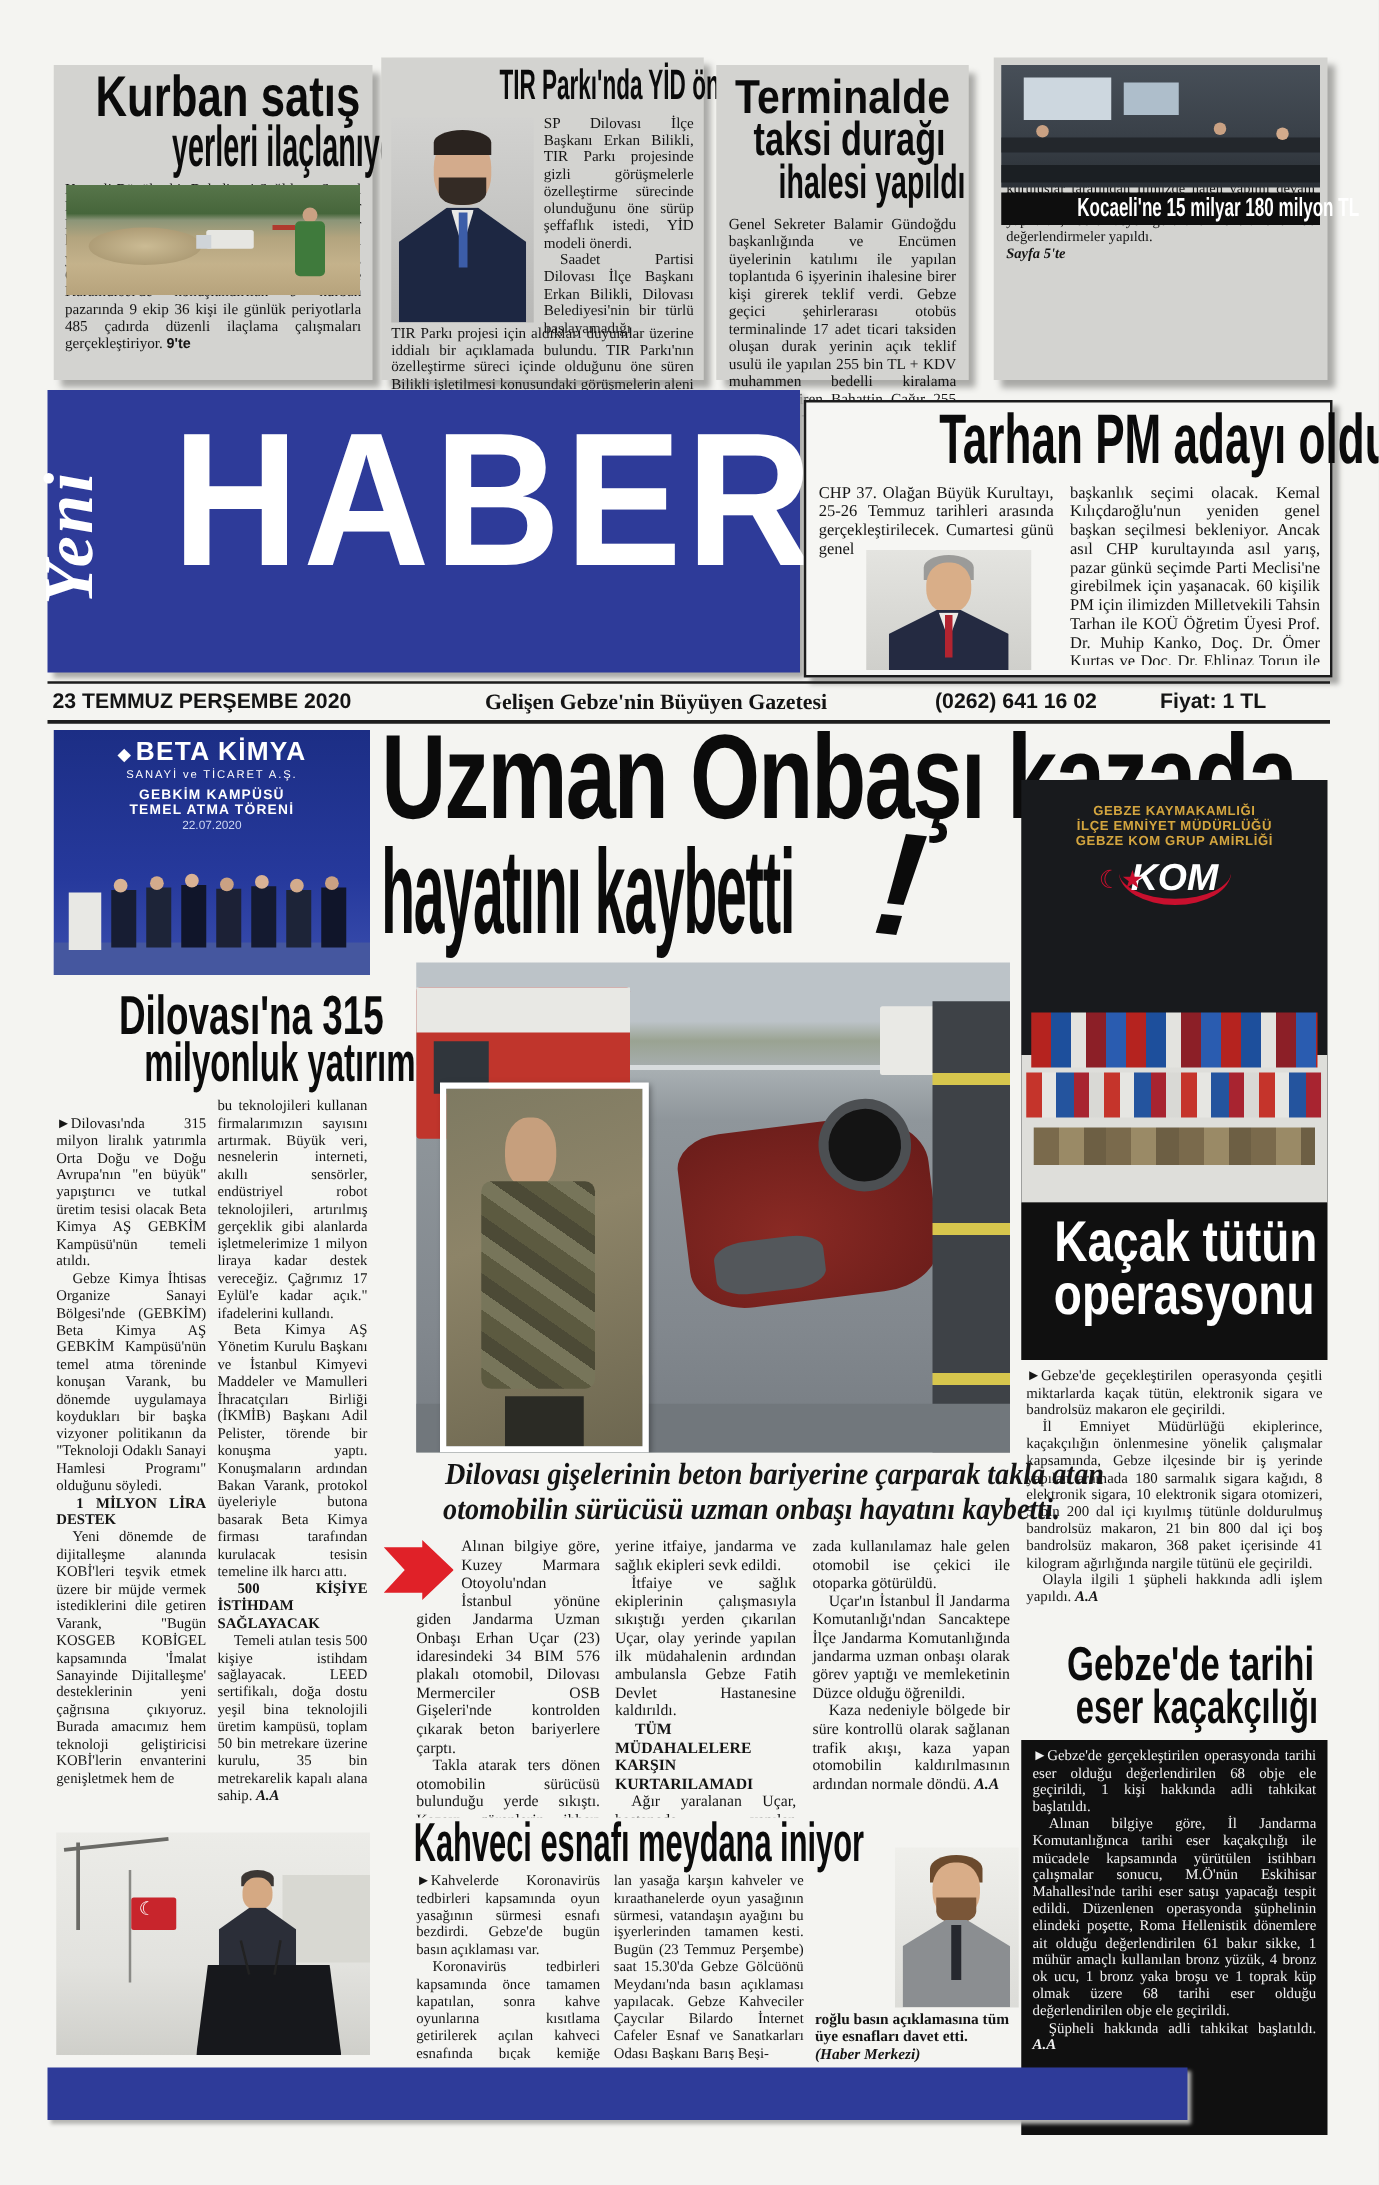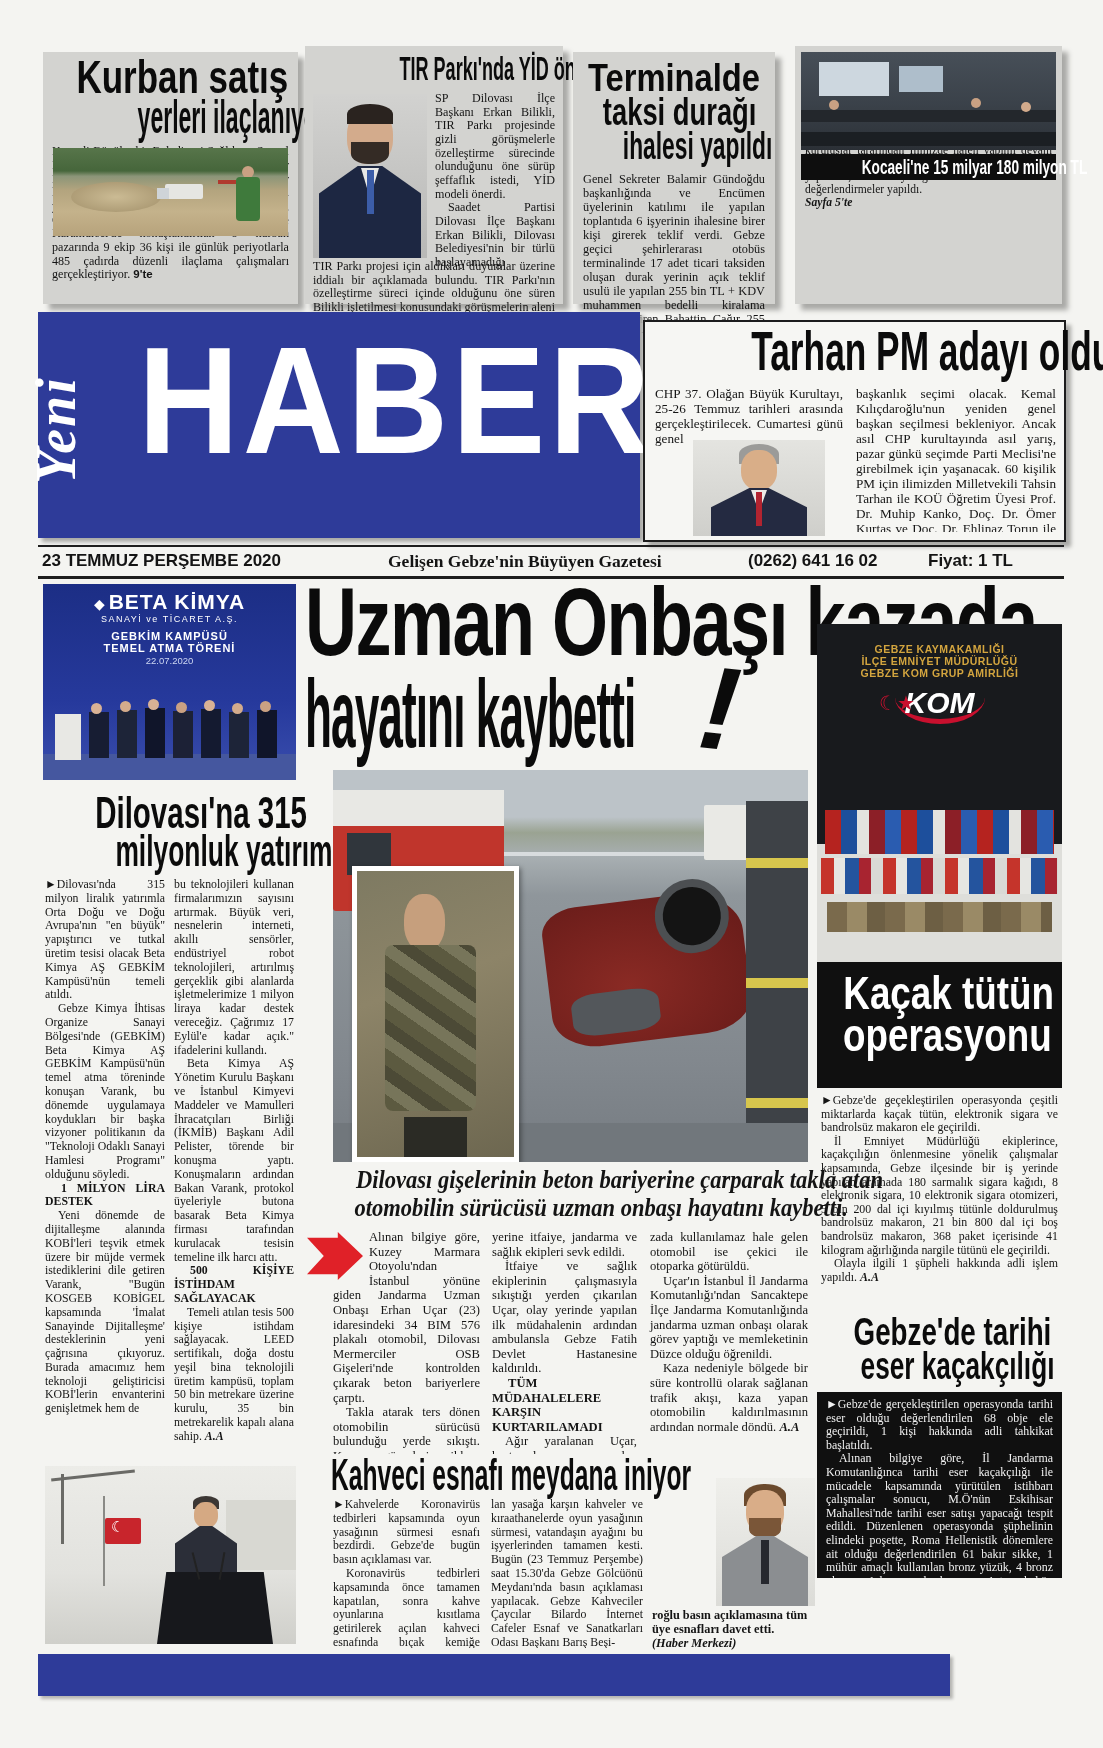--- a/index.html
+++ b/index.html
@@ -170,21 +170,21 @@
     </div>
   </section>
 
   <section class="abs" style="left:43px;top:792px;width:253px;height:856px;">
     <div class="hl ctr nw" style="font-size:44px;">
       <span class="sx" style="transform:scaleX(.67);">Dilovası'na 315</span>
     </div>
     <div class="hl ctr nw" style="font-size:44px;margin-top:-4px;">
       <span class="sx" style="transform:scaleX(.6);">milyonluk yatırım</span>
     </div>
-    <div class="abs just" style="left:2px;top:86px;width:120px;height:572px;overflow:hidden;font-size:11.8px;line-height:13.8px;">
+    <div class="abs just" style="left:2px;top:100px;width:120px;height:572px;overflow:hidden;font-size:11.8px;line-height:13.8px;">
       <p class="noind">►Dilovası'nda 315 milyon liralık yatırımla Orta Doğu ve Doğu Avrupa'nın "en büyük" yapıştırıcı ve tutkal üretim tesisi olacak Beta Kimya AŞ GEBKİM Kampüsü'nün temeli atıldı.</p>
       <p>Gebze Kimya İhtisas Organize Sanayi Bölgesi'nde (GEBKİM) Beta Kimya AŞ GEBKİM Kampüsü'nün temel atma töreninde konuşan Varank, bu dönemde uygulamaya koydukları bir başka vizyoner politikanın da "Teknoloji Odaklı Sanayi Hamlesi Programı" olduğunu söyledi.</p>
       <p class="sub">1 MİLYON LİRA DESTEK</p>
       <p>Yeni dönemde de dijitalleşme alanında KOBİ'leri teşvik etmek üzere bir müjde vermek istediklerini dile getiren Varank, "Bugün KOSGEB KOBİGEL kapsamında 'İmalat Sanayinde Dijitalleşme' desteklerinin yeni çağrısına çıkıyoruz. Burada amacımız hem teknoloji geliştiricisi KOBİ'lerin envanterini genişletmek hem de</p>
     </div>
     <div class="abs just" style="left:131px;top:86px;width:120px;height:572px;overflow:hidden;font-size:11.8px;line-height:13.8px;">
       <p class="noind">bu teknolojileri kullanan firmalarımızın sayısını artırmak. Büyük veri, nesnelerin interneti, akıllı sensörler, endüstriyel robot teknolojileri, artırılmış gerçeklik gibi alanlarda işletmelerimize 1 milyon liraya kadar destek vereceğiz. Çağrımız 17 Eylül'e kadar açık." ifadelerini kullandı.</p>
       <p>Beta Kimya AŞ Yönetim Kurulu Başkanı ve İstanbul Kimyevi Maddeler ve Mamulleri İhracatçıları Birliği (İKMİB) Başkanı Adil Pelister, törende bir konuşma yaptı. Konuşmaların ardından Bakan Varank, protokol üyeleriyle butona basarak Beta Kimya firması tarafından kurulacak tesisin temeline ilk harcı attı.</p>
       <p class="sub">500 KİŞİYE İSTİHDAM SAĞLAYACAK</p>
       <p><span>Temeli atılan tesis 500 kişiye istihdam sağlayacak. LEED sertifikalı, doğa dostu yeşil bina teknolojili üretim kampüsü, toplam 50 bin metrekare üzerine kurulu, 35 bin metrekarelik kapalı alana sahip.</span>
@@ -297,21 +297,21 @@
   </section>
 
   <section class="abs ctr" style="left:817px;top:1314px;width:245px;">
     <div class="hl nw" style="font-size:38px;">
       <span class="sx" style="transform:scaleX(.73);">Gebze'de tarihi</span>
     </div>
     <div class="hl nw" style="font-size:38px;margin-top:-2px;">
       <span class="sx" style="transform:scaleX(.69);">eser kaçakçılığı</span>
     </div>
   </section>
-  <section class="abs blkpanel just" style="left:817px;top:1392px;width:245px;height:186px;overflow:hidden;font-size:11.9px;line-height:13.6px;padding:6px 9px;box-sizing:border-box;">
+  <section class="abs blkpanel just" style="left:817px;top:1392px;width:245px;height:316px;overflow:hidden;font-size:11.9px;line-height:13.6px;padding:6px 9px;box-sizing:border-box;">
     <p class="noind">►Gebze'de gerçekleştirilen operasyonda tarihi eser olduğu değerlendirilen 68 obje ele geçirildi, 1 kişi hakkında adli tahkikat başlatıldı.</p>
     <p>Alınan bilgiye göre, İl Jandarma Komutanlığınca tarihi eser kaçakçılığı ile mücadele kapsamında yürütülen istihbarı çalışmalar sonucu, M.Ö'nün Eskihisar Mahallesi'nde tarihi eser satışı yapacağı tespit edildi. Düzenlenen operasyonda şüphelinin elindeki poşette, Roma Hellenistik dönemlere ait olduğu değerlendirilen 61 bakır sikke, 1 mühür amaçlı kullanılan bronz yüzük, 4 bronz ok ucu, 1 bronz yaka broşu ve 1 toprak küp olmak üzere 68 tarihi eser olduğu değerlendirilen obje ele geçirildi.</p>
     <p><span>Şüpheli hakkında adli tahkikat başlatıldı.</span>
        <span class="sig">A.A</span></p>
   </section>
 
   <div class="abs hl nw" style="left:331px;top:1454px;font-size:44px;">
     <span class="sxl" style="transform:scaleX(.56);">Kahveci esnafı meydana iniyor</span>
   </div>
   <section class="abs" style="left:333px;top:1498px;width:310px;height:150px;overflow:hidden;">

